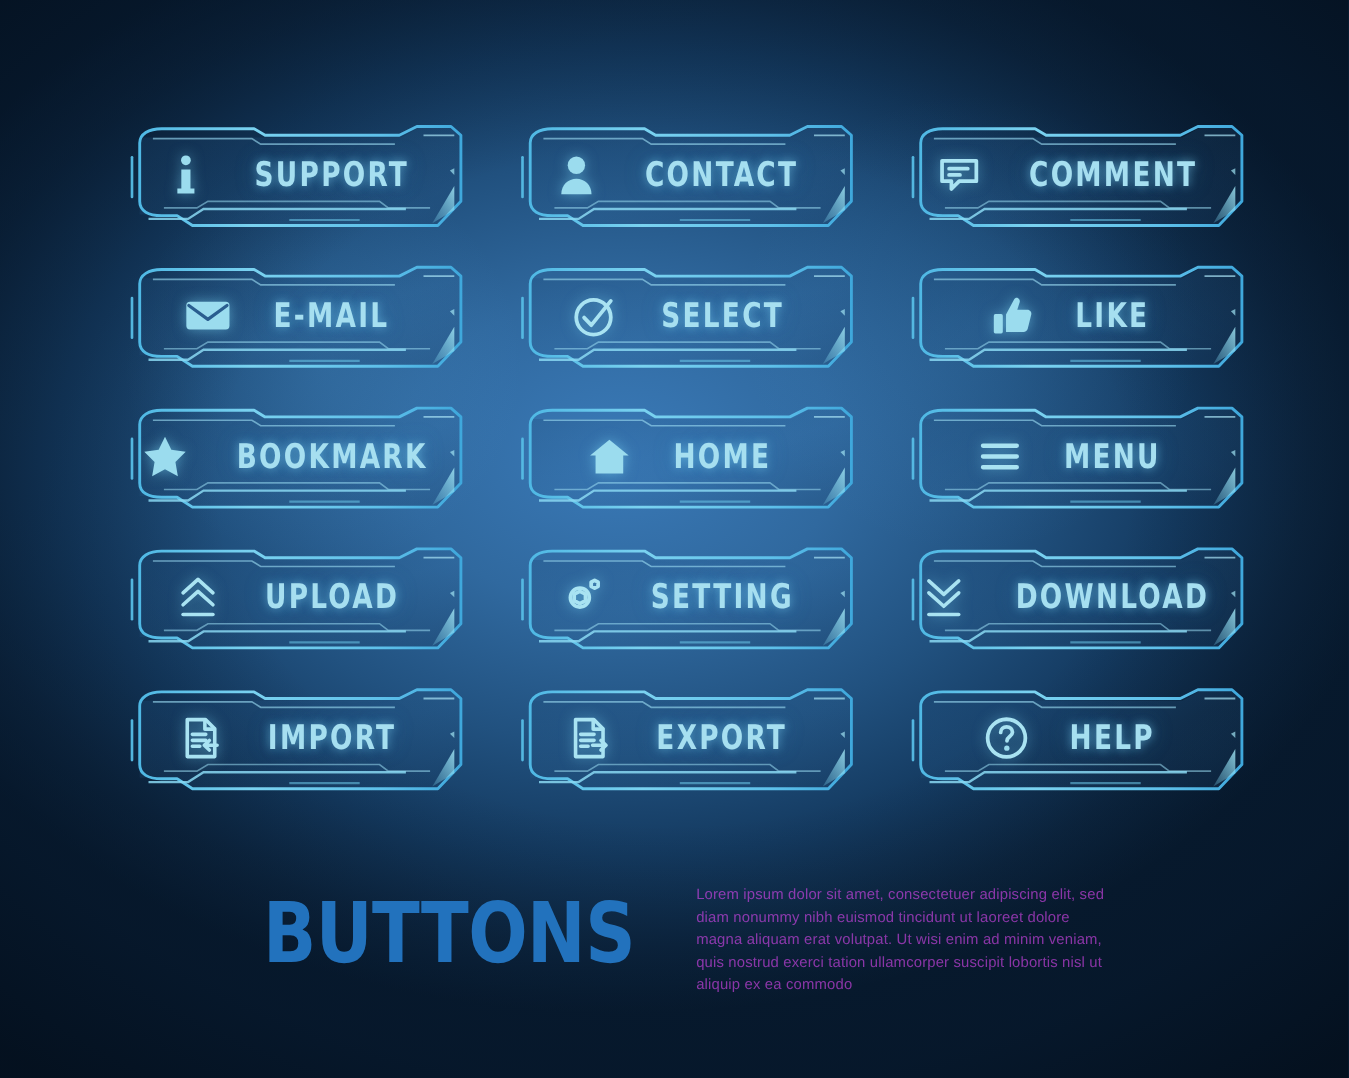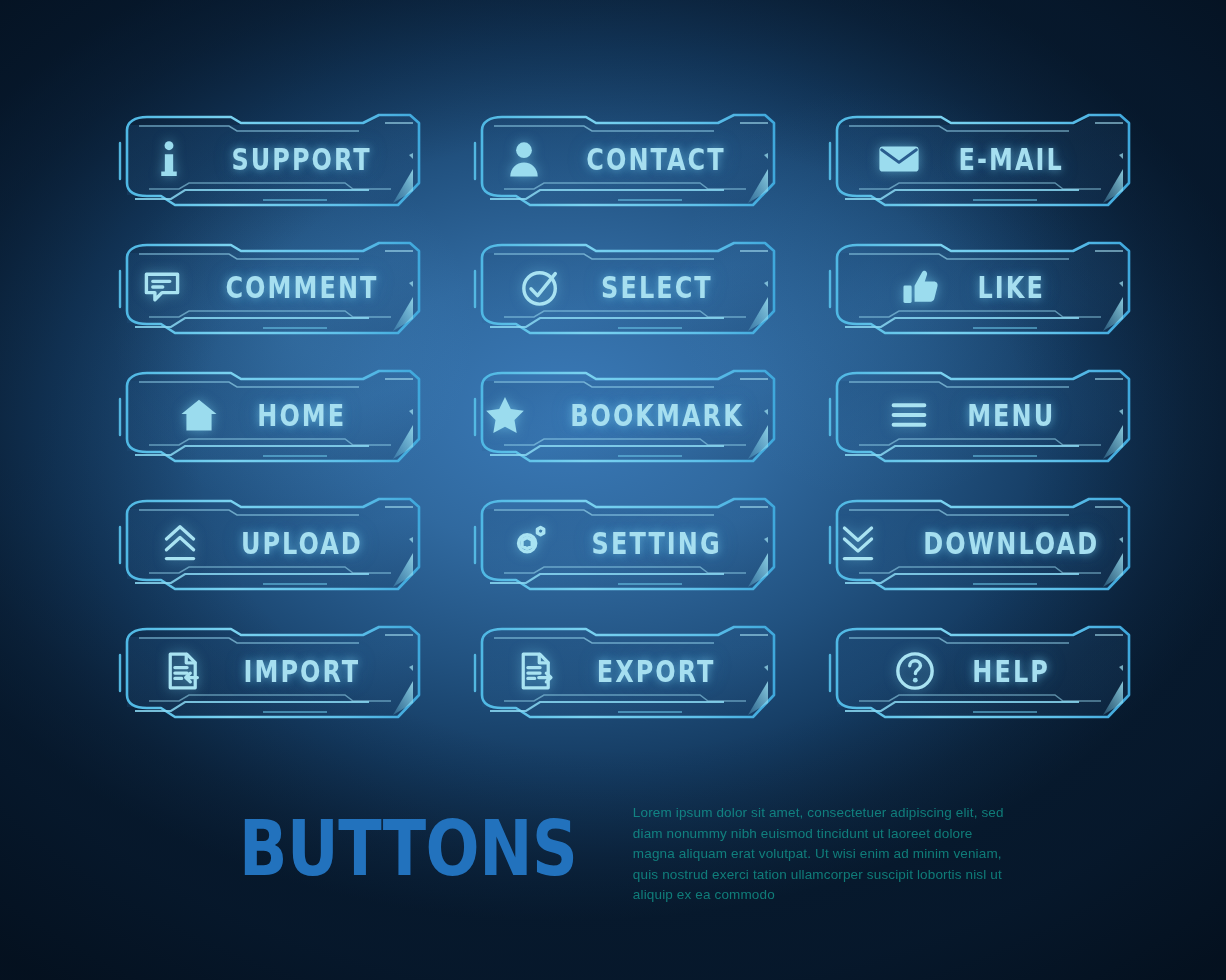--- a/index.html
+++ b/index.html
@@ -90,21 +90,21 @@
     transform-origin:left center;
     line-height:1;
     white-space:nowrap;
   }
   #lorem{
     width:380px;
     margin-top:8px;
     font-family:"Liberation Sans","DejaVu Sans", sans-serif;
     font-size:13.5px;
     line-height:1.52;
-    color:#14b8a6;
+    color:#d946ef;
     opacity:.62;
     letter-spacing:.15px;
   }
 </style>
 </head>
 <body>
 
 <div id="bg-base"></div>
 <div id="bg-glow"></div>
 <div id="bg-vig"></div>
@@ -206,20 +206,70 @@
             <circle cx="12" cy="7" r="5.4" fill="#9bdcee"></circle>
             <path d="M2.6 25c0-5.6 4.2-9.6 9.4-9.6s9.4 4 9.4 9.6z" fill="#9bdcee"></path>
           </svg>
         </span>
         <span class="lbl">CONTACT</span>
       </div>
     </div>
     <div class="btn">
 <svg class="frame" viewBox="0 0 310 94" xmlns="http://www.w3.org/2000/svg">
   <defs>
+    <linearGradient id="fg2" x1="0" y1="0" x2="1" y2="0">
+      <stop offset="0" stop-color="#4fb8e4"></stop>
+      <stop offset=".35" stop-color="#7ad2f0"></stop>
+      <stop offset=".75" stop-color="#5ec0ea"></stop>
+      <stop offset="1" stop-color="#3fa8dc"></stop>
+    </linearGradient>
+    <linearGradient id="tri2" x1="0" y1="1" x2="1" y2="0">
+      <stop offset="0" stop-color="#74cbe8" stop-opacity=".25"></stop>
+      <stop offset="1" stop-color="#9fe3f2" stop-opacity=".85"></stop>
+    </linearGradient>
+    <linearGradient id="fill2" x1="0" y1="0" x2="1" y2="1">
+      <stop offset="0" stop-color="#1c4a78" stop-opacity=".30"></stop>
+      <stop offset=".55" stop-color="#2b6295" stop-opacity=".16"></stop>
+      <stop offset="1" stop-color="#16395f" stop-opacity=".30"></stop>
+    </linearGradient>
+  </defs>
+
+  <path d="M14 12 H252 L268 3 H298 L306 11 V72 L286 91 H60 L46 82 H14 Z" fill="url(#fill2)"></path>
+
+  <path d="M34 4 H118 L128 10 H250 L266 2 H297 L306 10 V70 L285 92 H62 L48 83 H34
+           C22 83 14 79 14 70 V17 C14 9 22 4 34 4 Z" fill="none" stroke="url(#fg2)" stroke-width="2.6" stroke-linejoin="round"></path>
+
+  <path d="M7 30 V66" fill="none" stroke="#56bde6" stroke-width="2.4" stroke-linecap="round" opacity=".95"></path>
+
+  <path d="M26 13 H116 L124 18 H246" fill="none" stroke="#9bdcf2" stroke-width="1.5" opacity=".62"></path>
+
+  <path d="M36 76 H66 L76 70 H232 L240 76 H278" fill="none" stroke="#9bdcf2" stroke-width="1.5" opacity=".55"></path>
+
+  <path d="M22 86 H58 L72 77 H256" fill="none" stroke="#8ad8f2" stroke-width="2.2" opacity=".85"></path>
+
+  <path d="M272 10 H300" fill="none" stroke="#a9e4f6" stroke-width="1.6" opacity=".7"></path>
+
+  <path d="M300 56 L300 78 L280 90 Z" fill="url(#tri2)"></path>
+  <path d="M296 42 L300 46 L300 40 Z" fill="#9fe3f2" opacity=".7"></path>
+
+  <path d="M150 87 H214" fill="none" stroke="#6cc8ea" stroke-width="2" opacity=".55"></path>
+</svg>
+      <div class="content">
+        <span class="ico">
+          <svg width="40" height="34" viewBox="0 0 28 24">
+            <path d="M3 3h22v13H14l-5 5v-5H3z" stroke="#a9e3f2" fill="none" stroke-width="2.4" stroke-linecap="round" stroke-linejoin="round"></path>
+            <path d="M7.5 8h12M7.5 12h7" stroke="#a9e3f2" fill="none" stroke-width="2.4" stroke-linecap="round" stroke-linejoin="round"></path>
+          </svg>
+        </span>
+        <span class="lbl">COMMENT</span>
+      </div>
+    </div>
+    <div class="btn">
+<svg class="frame" viewBox="0 0 310 94" xmlns="http://www.w3.org/2000/svg">
+  <defs>
     <linearGradient id="fg3" x1="0" y1="0" x2="1" y2="0">
       <stop offset="0" stop-color="#4fb8e4"></stop>
       <stop offset=".35" stop-color="#7ad2f0"></stop>
       <stop offset=".75" stop-color="#5ec0ea"></stop>
       <stop offset="1" stop-color="#3fa8dc"></stop>
     </linearGradient>
     <linearGradient id="tri3" x1="0" y1="1" x2="1" y2="0">
       <stop offset="0" stop-color="#74cbe8" stop-opacity=".25"></stop>
       <stop offset="1" stop-color="#9fe3f2" stop-opacity=".85"></stop>
     </linearGradient>
@@ -256,70 +306,20 @@
             <rect x="1" y="2" width="28" height="18" rx="2.4" fill="#9bdcee"></rect>
             <path d="M2.6 4.4 15 13.4 27.4 4.4" fill="none" stroke="#2a5d8f" stroke-width="2.1" stroke-linecap="round" stroke-linejoin="round"></path>
           </svg>
         </span>
         <span class="lbl">E-MAIL</span>
       </div>
     </div>
     <div class="btn">
 <svg class="frame" viewBox="0 0 310 94" xmlns="http://www.w3.org/2000/svg">
   <defs>
-    <linearGradient id="fg2" x1="0" y1="0" x2="1" y2="0">
-      <stop offset="0" stop-color="#4fb8e4"></stop>
-      <stop offset=".35" stop-color="#7ad2f0"></stop>
-      <stop offset=".75" stop-color="#5ec0ea"></stop>
-      <stop offset="1" stop-color="#3fa8dc"></stop>
-    </linearGradient>
-    <linearGradient id="tri2" x1="0" y1="1" x2="1" y2="0">
-      <stop offset="0" stop-color="#74cbe8" stop-opacity=".25"></stop>
-      <stop offset="1" stop-color="#9fe3f2" stop-opacity=".85"></stop>
-    </linearGradient>
-    <linearGradient id="fill2" x1="0" y1="0" x2="1" y2="1">
-      <stop offset="0" stop-color="#1c4a78" stop-opacity=".30"></stop>
-      <stop offset=".55" stop-color="#2b6295" stop-opacity=".16"></stop>
-      <stop offset="1" stop-color="#16395f" stop-opacity=".30"></stop>
-    </linearGradient>
-  </defs>
-
-  <path d="M14 12 H252 L268 3 H298 L306 11 V72 L286 91 H60 L46 82 H14 Z" fill="url(#fill2)"></path>
-
-  <path d="M34 4 H118 L128 10 H250 L266 2 H297 L306 10 V70 L285 92 H62 L48 83 H34
-           C22 83 14 79 14 70 V17 C14 9 22 4 34 4 Z" fill="none" stroke="url(#fg2)" stroke-width="2.6" stroke-linejoin="round"></path>
-
-  <path d="M7 30 V66" fill="none" stroke="#56bde6" stroke-width="2.4" stroke-linecap="round" opacity=".95"></path>
-
-  <path d="M26 13 H116 L124 18 H246" fill="none" stroke="#9bdcf2" stroke-width="1.5" opacity=".62"></path>
-
-  <path d="M36 76 H66 L76 70 H232 L240 76 H278" fill="none" stroke="#9bdcf2" stroke-width="1.5" opacity=".55"></path>
-
-  <path d="M22 86 H58 L72 77 H256" fill="none" stroke="#8ad8f2" stroke-width="2.2" opacity=".85"></path>
-
-  <path d="M272 10 H300" fill="none" stroke="#a9e4f6" stroke-width="1.6" opacity=".7"></path>
-
-  <path d="M300 56 L300 78 L280 90 Z" fill="url(#tri2)"></path>
-  <path d="M296 42 L300 46 L300 40 Z" fill="#9fe3f2" opacity=".7"></path>
-
-  <path d="M150 87 H214" fill="none" stroke="#6cc8ea" stroke-width="2" opacity=".55"></path>
-</svg>
-      <div class="content">
-        <span class="ico">
-          <svg width="40" height="34" viewBox="0 0 28 24">
-            <path d="M3 3h22v13H14l-5 5v-5H3z" stroke="#a9e3f2" fill="none" stroke-width="2.4" stroke-linecap="round" stroke-linejoin="round"></path>
-            <path d="M7.5 8h12M7.5 12h7" stroke="#a9e3f2" fill="none" stroke-width="2.4" stroke-linecap="round" stroke-linejoin="round"></path>
-          </svg>
-        </span>
-        <span class="lbl">COMMENT</span>
-      </div>
-    </div>
-    <div class="btn">
-<svg class="frame" viewBox="0 0 310 94" xmlns="http://www.w3.org/2000/svg">
-  <defs>
     <linearGradient id="fg5" x1="0" y1="0" x2="1" y2="0">
       <stop offset="0" stop-color="#4fb8e4"></stop>
       <stop offset=".35" stop-color="#7ad2f0"></stop>
       <stop offset=".75" stop-color="#5ec0ea"></stop>
       <stop offset="1" stop-color="#3fa8dc"></stop>
     </linearGradient>
     <linearGradient id="tri5" x1="0" y1="1" x2="1" y2="0">
       <stop offset="0" stop-color="#74cbe8" stop-opacity=".25"></stop>
       <stop offset="1" stop-color="#9fe3f2" stop-opacity=".85"></stop>
     </linearGradient>
@@ -406,20 +406,69 @@
             <rect x="1" y="12" width="5.6" height="12" rx="1" fill="#9bdcee"></rect>
             <path d="M8.6 12.2 13.6 3c.5-1 1.6-1.4 2.5-.9s1.3 1.6 1 2.6l-1.5 4.6h6.3c1.6 0 2.8 1.5 2.4 3l-2.2 8.8c-.3 1.2-1.4 2-2.6 2H8.6z" fill="#9bdcee"></path>
           </svg>
         </span>
         <span class="lbl">LIKE</span>
       </div>
     </div>
     <div class="btn">
 <svg class="frame" viewBox="0 0 310 94" xmlns="http://www.w3.org/2000/svg">
   <defs>
+    <linearGradient id="fg6" x1="0" y1="0" x2="1" y2="0">
+      <stop offset="0" stop-color="#4fb8e4"></stop>
+      <stop offset=".35" stop-color="#7ad2f0"></stop>
+      <stop offset=".75" stop-color="#5ec0ea"></stop>
+      <stop offset="1" stop-color="#3fa8dc"></stop>
+    </linearGradient>
+    <linearGradient id="tri6" x1="0" y1="1" x2="1" y2="0">
+      <stop offset="0" stop-color="#74cbe8" stop-opacity=".25"></stop>
+      <stop offset="1" stop-color="#9fe3f2" stop-opacity=".85"></stop>
+    </linearGradient>
+    <linearGradient id="fill6" x1="0" y1="0" x2="1" y2="1">
+      <stop offset="0" stop-color="#1c4a78" stop-opacity=".30"></stop>
+      <stop offset=".55" stop-color="#2b6295" stop-opacity=".16"></stop>
+      <stop offset="1" stop-color="#16395f" stop-opacity=".30"></stop>
+    </linearGradient>
+  </defs>
+
+  <path d="M14 12 H252 L268 3 H298 L306 11 V72 L286 91 H60 L46 82 H14 Z" fill="url(#fill6)"></path>
+
+  <path d="M34 4 H118 L128 10 H250 L266 2 H297 L306 10 V70 L285 92 H62 L48 83 H34
+           C22 83 14 79 14 70 V17 C14 9 22 4 34 4 Z" fill="none" stroke="url(#fg6)" stroke-width="2.6" stroke-linejoin="round"></path>
+
+  <path d="M7 30 V66" fill="none" stroke="#56bde6" stroke-width="2.4" stroke-linecap="round" opacity=".95"></path>
+
+  <path d="M26 13 H116 L124 18 H246" fill="none" stroke="#9bdcf2" stroke-width="1.5" opacity=".62"></path>
+
+  <path d="M36 76 H66 L76 70 H232 L240 76 H278" fill="none" stroke="#9bdcf2" stroke-width="1.5" opacity=".55"></path>
+
+  <path d="M22 86 H58 L72 77 H256" fill="none" stroke="#8ad8f2" stroke-width="2.2" opacity=".85"></path>
+
+  <path d="M272 10 H300" fill="none" stroke="#a9e4f6" stroke-width="1.6" opacity=".7"></path>
+
+  <path d="M300 56 L300 78 L280 90 Z" fill="url(#tri6)"></path>
+  <path d="M296 42 L300 46 L300 40 Z" fill="#9fe3f2" opacity=".7"></path>
+
+  <path d="M150 87 H214" fill="none" stroke="#6cc8ea" stroke-width="2" opacity=".55"></path>
+</svg>
+      <div class="content">
+        <span class="ico">
+          <svg width="42" height="40" viewBox="0 0 28 27">
+            <path d="M14 1.4 17.9 9.4 26.7 10.6 20.4 16.8 21.9 25.6 14 21.4 6.1 25.6 7.6 16.8 1.3 10.6 10.1 9.4Z" fill="#9bdcee"></path>
+          </svg>
+        </span>
+        <span class="lbl">BOOKMARK</span>
+      </div>
+    </div>
+    <div class="btn">
+<svg class="frame" viewBox="0 0 310 94" xmlns="http://www.w3.org/2000/svg">
+  <defs>
     <linearGradient id="fg7" x1="0" y1="0" x2="1" y2="0">
       <stop offset="0" stop-color="#4fb8e4"></stop>
       <stop offset=".35" stop-color="#7ad2f0"></stop>
       <stop offset=".75" stop-color="#5ec0ea"></stop>
       <stop offset="1" stop-color="#3fa8dc"></stop>
     </linearGradient>
     <linearGradient id="tri7" x1="0" y1="1" x2="1" y2="0">
       <stop offset="0" stop-color="#74cbe8" stop-opacity=".25"></stop>
       <stop offset="1" stop-color="#9fe3f2" stop-opacity=".85"></stop>
     </linearGradient>
@@ -450,69 +499,20 @@
 
   <path d="M150 87 H214" fill="none" stroke="#6cc8ea" stroke-width="2" opacity=".55"></path>
 </svg>
       <div class="content">
         <span class="ico">
           <svg width="38" height="36" viewBox="0 0 26 24">
             <path d="M13 1.6 25 11.4h-3.4v11.2H4.4V11.4H1Z" fill="#9bdcee"></path>
           </svg>
         </span>
         <span class="lbl">HOME</span>
-      </div>
-    </div>
-    <div class="btn">
-<svg class="frame" viewBox="0 0 310 94" xmlns="http://www.w3.org/2000/svg">
-  <defs>
-    <linearGradient id="fg6" x1="0" y1="0" x2="1" y2="0">
-      <stop offset="0" stop-color="#4fb8e4"></stop>
-      <stop offset=".35" stop-color="#7ad2f0"></stop>
-      <stop offset=".75" stop-color="#5ec0ea"></stop>
-      <stop offset="1" stop-color="#3fa8dc"></stop>
-    </linearGradient>
-    <linearGradient id="tri6" x1="0" y1="1" x2="1" y2="0">
-      <stop offset="0" stop-color="#74cbe8" stop-opacity=".25"></stop>
-      <stop offset="1" stop-color="#9fe3f2" stop-opacity=".85"></stop>
-    </linearGradient>
-    <linearGradient id="fill6" x1="0" y1="0" x2="1" y2="1">
-      <stop offset="0" stop-color="#1c4a78" stop-opacity=".30"></stop>
-      <stop offset=".55" stop-color="#2b6295" stop-opacity=".16"></stop>
-      <stop offset="1" stop-color="#16395f" stop-opacity=".30"></stop>
-    </linearGradient>
-  </defs>
-
-  <path d="M14 12 H252 L268 3 H298 L306 11 V72 L286 91 H60 L46 82 H14 Z" fill="url(#fill6)"></path>
-
-  <path d="M34 4 H118 L128 10 H250 L266 2 H297 L306 10 V70 L285 92 H62 L48 83 H34
-           C22 83 14 79 14 70 V17 C14 9 22 4 34 4 Z" fill="none" stroke="url(#fg6)" stroke-width="2.6" stroke-linejoin="round"></path>
-
-  <path d="M7 30 V66" fill="none" stroke="#56bde6" stroke-width="2.4" stroke-linecap="round" opacity=".95"></path>
-
-  <path d="M26 13 H116 L124 18 H246" fill="none" stroke="#9bdcf2" stroke-width="1.5" opacity=".62"></path>
-
-  <path d="M36 76 H66 L76 70 H232 L240 76 H278" fill="none" stroke="#9bdcf2" stroke-width="1.5" opacity=".55"></path>
-
-  <path d="M22 86 H58 L72 77 H256" fill="none" stroke="#8ad8f2" stroke-width="2.2" opacity=".85"></path>
-
-  <path d="M272 10 H300" fill="none" stroke="#a9e4f6" stroke-width="1.6" opacity=".7"></path>
-
-  <path d="M300 56 L300 78 L280 90 Z" fill="url(#tri6)"></path>
-  <path d="M296 42 L300 46 L300 40 Z" fill="#9fe3f2" opacity=".7"></path>
-
-  <path d="M150 87 H214" fill="none" stroke="#6cc8ea" stroke-width="2" opacity=".55"></path>
-</svg>
-      <div class="content">
-        <span class="ico">
-          <svg width="42" height="40" viewBox="0 0 28 27">
-            <path d="M14 1.4 17.9 9.4 26.7 10.6 20.4 16.8 21.9 25.6 14 21.4 6.1 25.6 7.6 16.8 1.3 10.6 10.1 9.4Z" fill="#9bdcee"></path>
-          </svg>
-        </span>
-        <span class="lbl">BOOKMARK</span>
       </div>
     </div>
     <div class="btn">
 <svg class="frame" viewBox="0 0 310 94" xmlns="http://www.w3.org/2000/svg">
   <defs>
     <linearGradient id="fg8" x1="0" y1="0" x2="1" y2="0">
       <stop offset="0" stop-color="#4fb8e4"></stop>
       <stop offset=".35" stop-color="#7ad2f0"></stop>
       <stop offset=".75" stop-color="#5ec0ea"></stop>
       <stop offset="1" stop-color="#3fa8dc"></stop>

